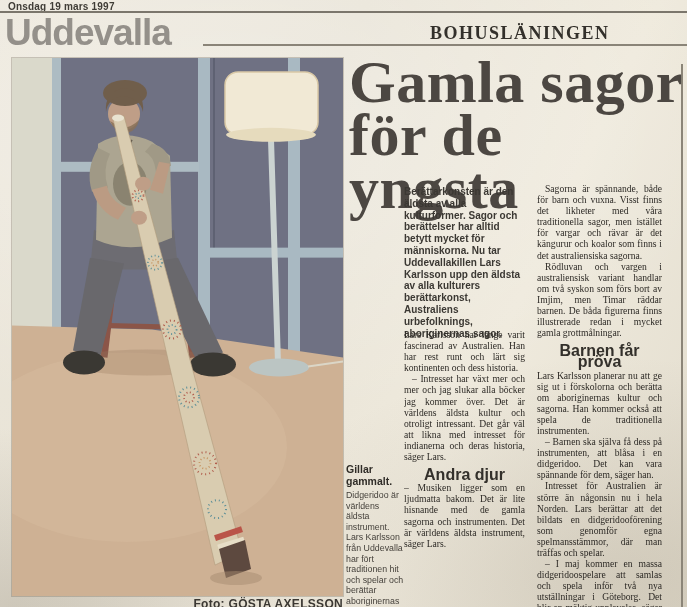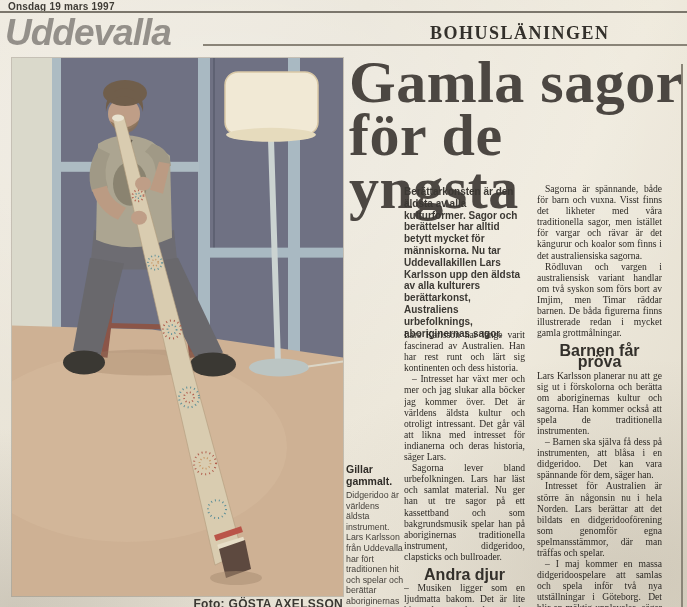--- a/index.html
+++ b/index.html
@@ -12,21 +12,21 @@
       radial-gradient(ellipse 700px 400px at 90% 95%, rgba(120,108,88,0.18), rgba(120,108,88,0) 55%),
       radial-gradient(ellipse 500px 300px at 2% 100%, rgba(110,100,84,0.22), rgba(110,100,84,0) 60%),
       linear-gradient(115deg, #ece7db 0%, #e8e3d6 38%, #efeadd 68%, #e2dccd 100%);
     color:#2e2b27;
   }
   .abs { position:absolute; }
 
   
   .date-line { left:8px; top:1px; font-size:10px; font-weight:bold; color:#3f3c36; letter-spacing:0.2px; }
   .top-rule { left:0; top:11px; width:687px; height:2px; background:#7b766c; }
-  .section-title { left:5px; top:12px; font-size:37px; font-weight:bold; letter-spacing:-1px; color:#94908a;font-style:italic; }
+  .section-title { left:5px; top:12px; font-size:37px; font-weight:bold; letter-spacing:-1px; color:#94908a; }
   .masthead { left:430px; top:23px; width:172px; text-align:center; font-family:"Liberation Serif", serif;
               font-weight:bold; font-size:18px; letter-spacing:1.5px; color:#33302b; }
   .section-rule { left:203px; top:44px; width:484px; height:2px; background:#8a8478; }
   .page-fold { left:681px; top:64px; width:2px; height:543px; background:#8b8578; }
 
   
   .photo-frame { left:12px; top:58px; width:331px; height:538px; background:#cfcabb;
                  box-shadow:0 0 0 1px rgba(120,112,96,0.35); }
   .photo-frame svg { display:block; width:100%; height:100%; }
   .photo-credit { left:12px; top:597px; width:331px; text-align:right; font-size:12px; font-weight:bold;
@@ -146,21 +146,20 @@
 <div class="abs headline">
   <div>Gamla sagor</div>
   <div>för de yngsta</div>
 </div>
 
 <div class="abs lead">Berättarkonsten är den äldsta av alla kulturformer. Sagor och berättelser har alltid betytt mycket för människorna. Nu tar Uddevallakillen Lars Karlsson upp den äldsta av alla kulturers berättarkonst, Australiens urbefolknings, aboriginernas sagor.</div>
 
 <div class="abs bodycol col1">
   <p class="noindent">Lars Karlsson har länge varit fascinerad av Australien. Han har rest runt och lärt sig kontinenten och dess historia.</p>
   <p>– Intresset har växt mer och mer och jag slukar alla böcker jag kommer över. Det är världens äldsta kultur och otroligt intressant. Det går väl att likna med intresset för indianerna och deras historia, säger Lars.</p>
-  <p>Sagorna lever bland urbefolkningen. Lars har läst och samlat material. Nu ger han ut tre sagor på ett kassettband och som bakgrundsmusik spelar han på aboriginernas traditionella instrument, didgeridoo, clapsticks och bullroader.</p>
   <div class="subhead">Andra djur</div>
   <p class="noindent">– Musiken ligger som en ljudmatta bakom. Det är lite hisnande med de gamla sagorna och instrumenten. Det är världens äldsta instrument, säger Lars.</p>
 </div>
 
 <div class="abs bodycol col2">
   <p>Sagorna är spännande, både för barn och vuxna. Visst finns det likheter med våra traditionella sagor, men istället för vargar och rävar är det kängurur och koalor som finns i det australiensiska sagorna.</p>
   <p>Rödluvan och vargen i australiensisk variant handlar om två syskon som förs bort av Imjim, men Timar räddar barnen. De båda figurerna finns illustrerade redan i mycket gamla grottmålningar.</p>
   <div class="subhead">Barnen får pröva</div>
   <p class="noindent">Lars Karlsson planerar nu att ge sig ut i förskolorna och berätta om aboriginernas kultur och sagorna. Han kommer också att spela de traditionella instrumenten.</p>
   <p>– Barnen ska själva få dess på instrumenten, att blåsa i en didgeridoo. Det kan vara spännande för dem, säger han.</p>

